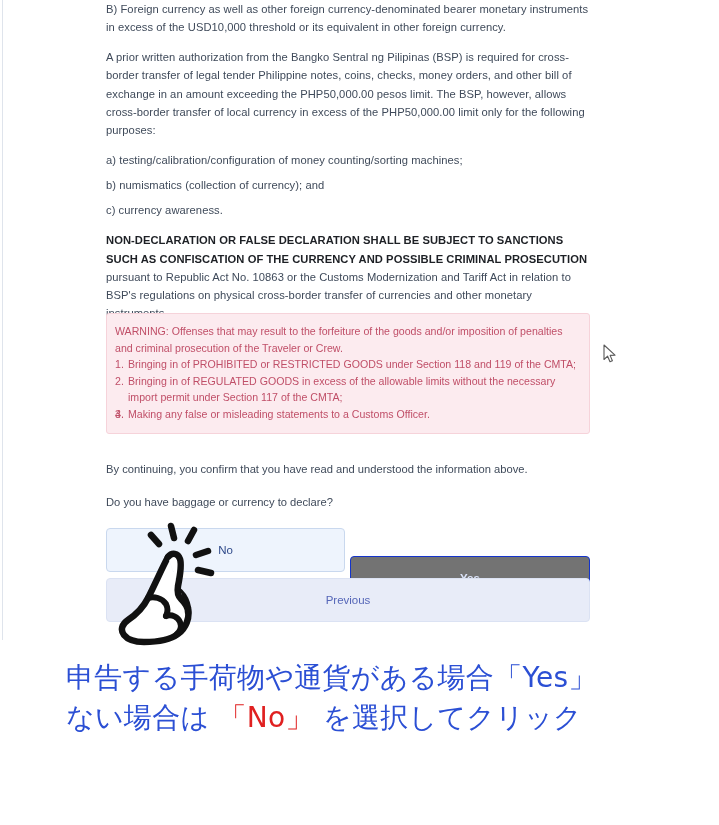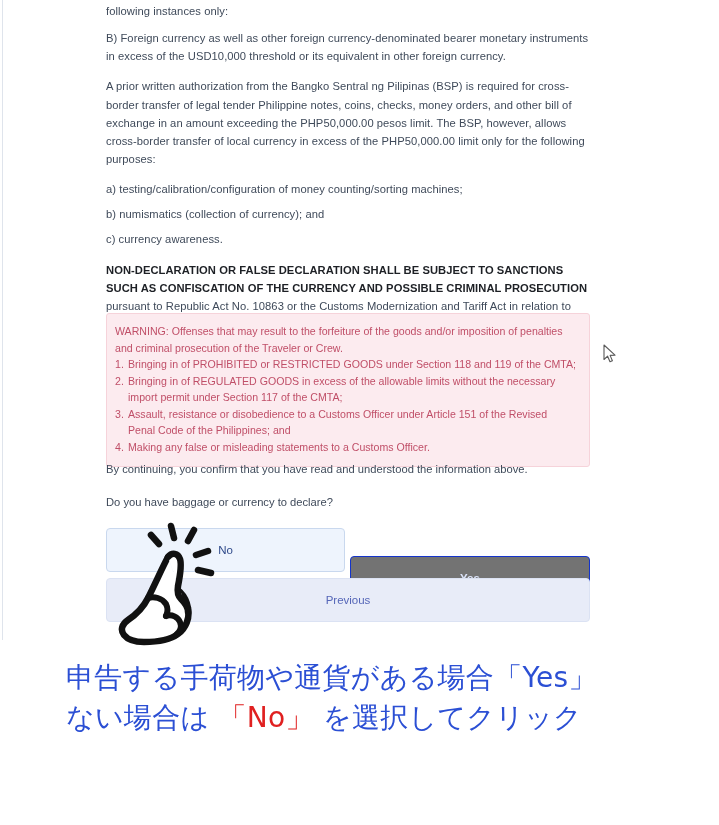--- a/index.html
+++ b/index.html
@@ -204,35 +204,34 @@
   }
 </style>
 </head>
 <body>
 
 <div id="page">
 
   <div class="page-edge-left"></div>
 
   <div id="doc">
-    <p class="para first tight">following instances only:</p>
     <p class="para">B) Foreign currency as well as other foreign currency-denominated bearer monetary instruments in excess of the USD10,000 threshold or its equivalent in other foreign currency.</p>
     <p class="para">A prior written authorization from the Bangko Sentral ng Pilipinas (BSP) is required for cross-border transfer of legal tender Philippine notes, coins, checks, money orders, and other bill of exchange in an amount exceeding the PHP50,000.00 pesos limit. The BSP, however, allows cross-border transfer of local currency in excess of the PHP50,000.00 limit only for the following purposes:</p>
     <p class="para listline">a) testing/calibration/configuration of money counting/sorting machines;</p>
     <p class="para listline">b) numismatics (collection of currency); and</p>
     <p class="para">c) currency awareness.</p>
     <p class="para emph"><b>NON-DECLARATION OR FALSE DECLARATION SHALL BE SUBJECT TO SANCTIONS SUCH AS CONFISCATION OF THE CURRENCY AND POSSIBLE CRIMINAL PROSECUTION</b><span class="norm"> pursuant to Republic Act No. 10863 or the Customs Modernization and Tariff Act in relation to BSP's regulations on physical cross-border transfer of currencies and other monetary instruments.</span></p>
   </div>
 
   <div id="warning-box">
     <p class="warn-text">WARNING: Offenses that may result to the forfeiture of the goods and/or imposition of penalties and criminal prosecution of the Traveler or Crew.</p>
     <ul class="warn-list">
       <li><span class="num">1.</span><span>Bringing in of PROHIBITED or RESTRICTED GOODS under Section 118 and 119 of the CMTA;</span></li>
       <li><span class="num">2.</span><span>Bringing in of REGULATED GOODS in excess of the allowable limits without the necessary import permit under Section 117 of the CMTA;</span></li>
-      <li><span class="num">3.</span><span>Assault, resistance or disobedience to a Customs Officer under Article 151 of the Revised Penal Code of the Philippines; and</span></li>
+      <li><span class="num">3.</span></li>
       <li><span class="num">4.</span><span>Making any false or misleading statements to a Customs Officer.</span></li>
     </ul>
   </div>
 
   <div id="question-line">Do you have baggage or currency to declare?</div>
   <div id="confirm-line">By continuing, you confirm that you have read and understood the information above.</div>
 
   <div class="btn" id="btn-no">
     <span>No</span>
   </div>

